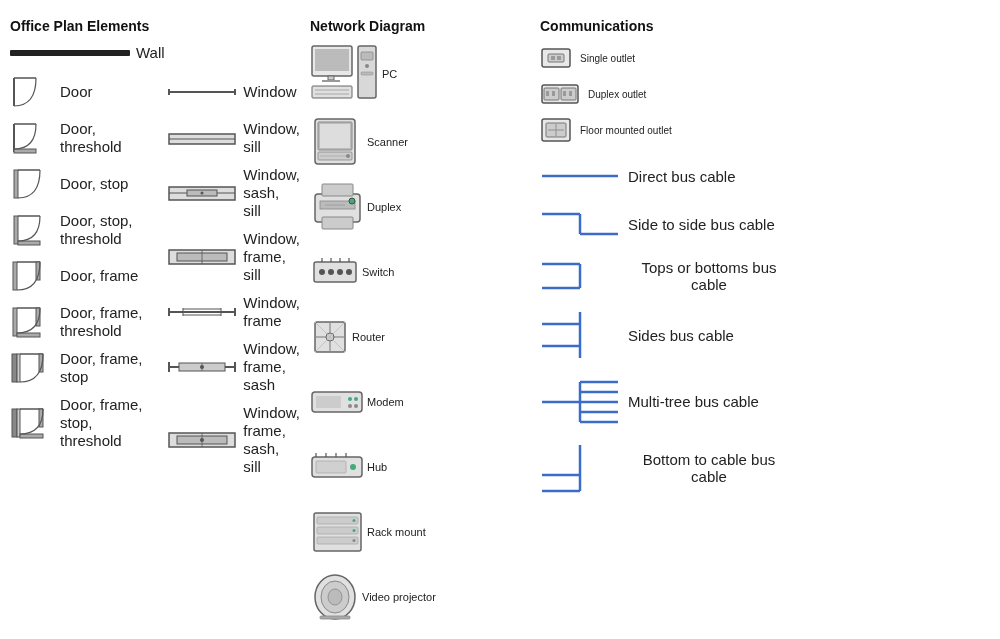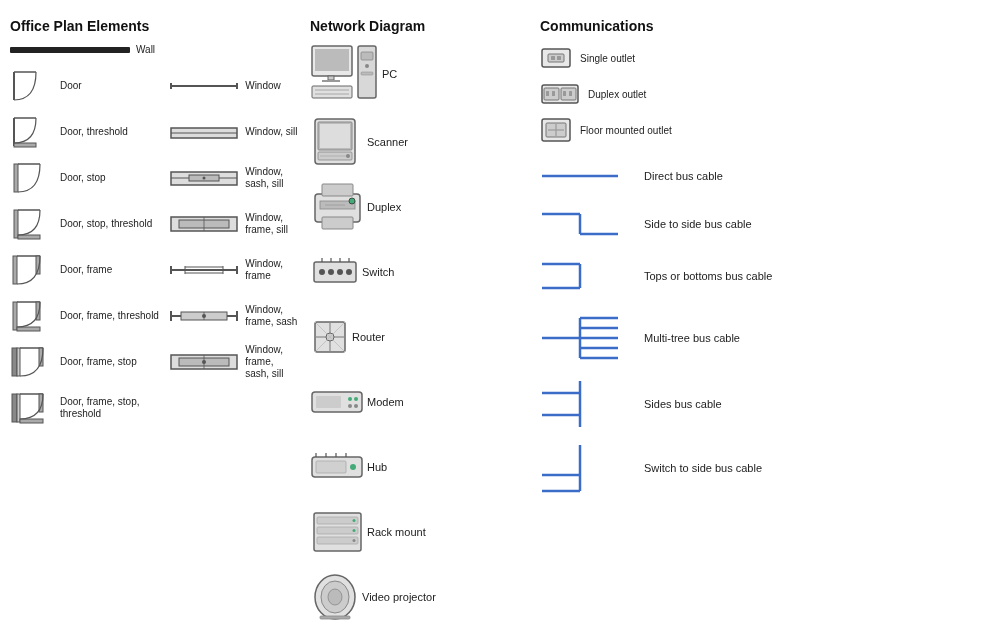--- a/index.html
+++ b/index.html
@@ -50,21 +50,21 @@
     .office-right {
       width: 135px;
     }
     .item-row {
       display: flex;
       align-items: center;
       margin-bottom: 10px;
       min-height: 36px;
     }
     .item-label {
-      font-size: 10px;
+      font-size: 15px;
       color: #222;
       margin-left: 6px;
       line-height: 1.2;
     }
     
     .icon-box {
       display: flex;
       align-items: center;
       justify-content: center;
       flex-shrink: 0;
@@ -105,23 +105,24 @@
       color: #222;
       margin-left: 8px;
     }
     .comm-cable-row {
       display: flex;
       align-items: center;
       margin-bottom: 14px;
       min-height: 32px;
     }
     .comm-cable-label {
-      font-size: 11px;
+      font-size: 15px;
       color: #222;
-      margin-left: 24px;
+      margin-left: 8px;
+      text-align: center;
     }
   </style>
 </head>
 <body>
 
 <div class="page">
 
   <div class="col-office">
     <h2>Office Plan Elements</h2>
 
@@ -537,52 +538,52 @@
       <div class="icon-box">
         <svg width="80" height="40" viewBox="0 0 80 40">
           <line x1="2" y1="8" x2="40" y2="8" stroke="#3a6cc8" stroke-width="2.5"></line>
           <line x1="40" y1="8" x2="40" y2="32" stroke="#3a6cc8" stroke-width="2.5"></line>
           <line x1="2" y1="32" x2="40" y2="32" stroke="#3a6cc8" stroke-width="2.5"></line>
         </svg>
       </div>
       <span class="comm-cable-label">Tops or bottoms bus cable</span>
     </div>
 
+    <div class="comm-cable-row" style="min-height:50px">
+      <div class="icon-box">
+        <svg width="80" height="50" viewBox="0 0 80 50">
+          <line x1="40" y1="2" x2="40" y2="48" stroke="#3a6cc8" stroke-width="2.5"></line>
+          <line x1="2" y1="14" x2="40" y2="14" stroke="#3a6cc8" stroke-width="2.5"></line>
+          <line x1="2" y1="36" x2="40" y2="36" stroke="#3a6cc8" stroke-width="2.5"></line>
+        </svg>
+      </div>
+      <span class="comm-cable-label">Sides bus cable</span>
+    </div>
+
     <div class="comm-cable-row" style="min-height:55px">
       <div class="icon-box">
         <svg width="80" height="55" viewBox="0 0 80 55">
           <line x1="2" y1="28" x2="40" y2="28" stroke="#3a6cc8" stroke-width="2.5"></line>
           <line x1="40" y1="8" x2="40" y2="48" stroke="#3a6cc8" stroke-width="2.5"></line>
           <line x1="40" y1="8" x2="78" y2="8" stroke="#3a6cc8" stroke-width="2.5"></line>
           <line x1="40" y1="18" x2="78" y2="18" stroke="#3a6cc8" stroke-width="2.5"></line>
           <line x1="40" y1="28" x2="78" y2="28" stroke="#3a6cc8" stroke-width="2.5"></line>
           <line x1="40" y1="38" x2="78" y2="38" stroke="#3a6cc8" stroke-width="2.5"></line>
           <line x1="40" y1="48" x2="78" y2="48" stroke="#3a6cc8" stroke-width="2.5"></line>
         </svg>
       </div>
       <span class="comm-cable-label">Multi-tree bus cable</span>
     </div>
 
     <div class="comm-cable-row" style="min-height:50px">
       <div class="icon-box">
         <svg width="80" height="50" viewBox="0 0 80 50">
-          <line x1="40" y1="2" x2="40" y2="48" stroke="#3a6cc8" stroke-width="2.5"></line>
-          <line x1="2" y1="14" x2="40" y2="14" stroke="#3a6cc8" stroke-width="2.5"></line>
-          <line x1="2" y1="36" x2="40" y2="36" stroke="#3a6cc8" stroke-width="2.5"></line>
-        </svg>
-      </div>
-      <span class="comm-cable-label">Sides bus cable</span>
-    </div>
-
-    <div class="comm-cable-row" style="min-height:50px">
-      <div class="icon-box">
-        <svg width="80" height="50" viewBox="0 0 80 50">
           <line x1="2" y1="32" x2="40" y2="32" stroke="#3a6cc8" stroke-width="2.5"></line>
           <line x1="40" y1="2" x2="40" y2="48" stroke="#3a6cc8" stroke-width="2.5"></line>
           <line x1="2" y1="48" x2="40" y2="48" stroke="#3a6cc8" stroke-width="2.5"></line>
         </svg>
       </div>
-      <span class="comm-cable-label">Switch to side bus cable</span>
+      <span class="comm-cable-label">Bottom to cable bus cable</span>
     </div>
 
   </div>
 
 </div>
 
 </body></html>

